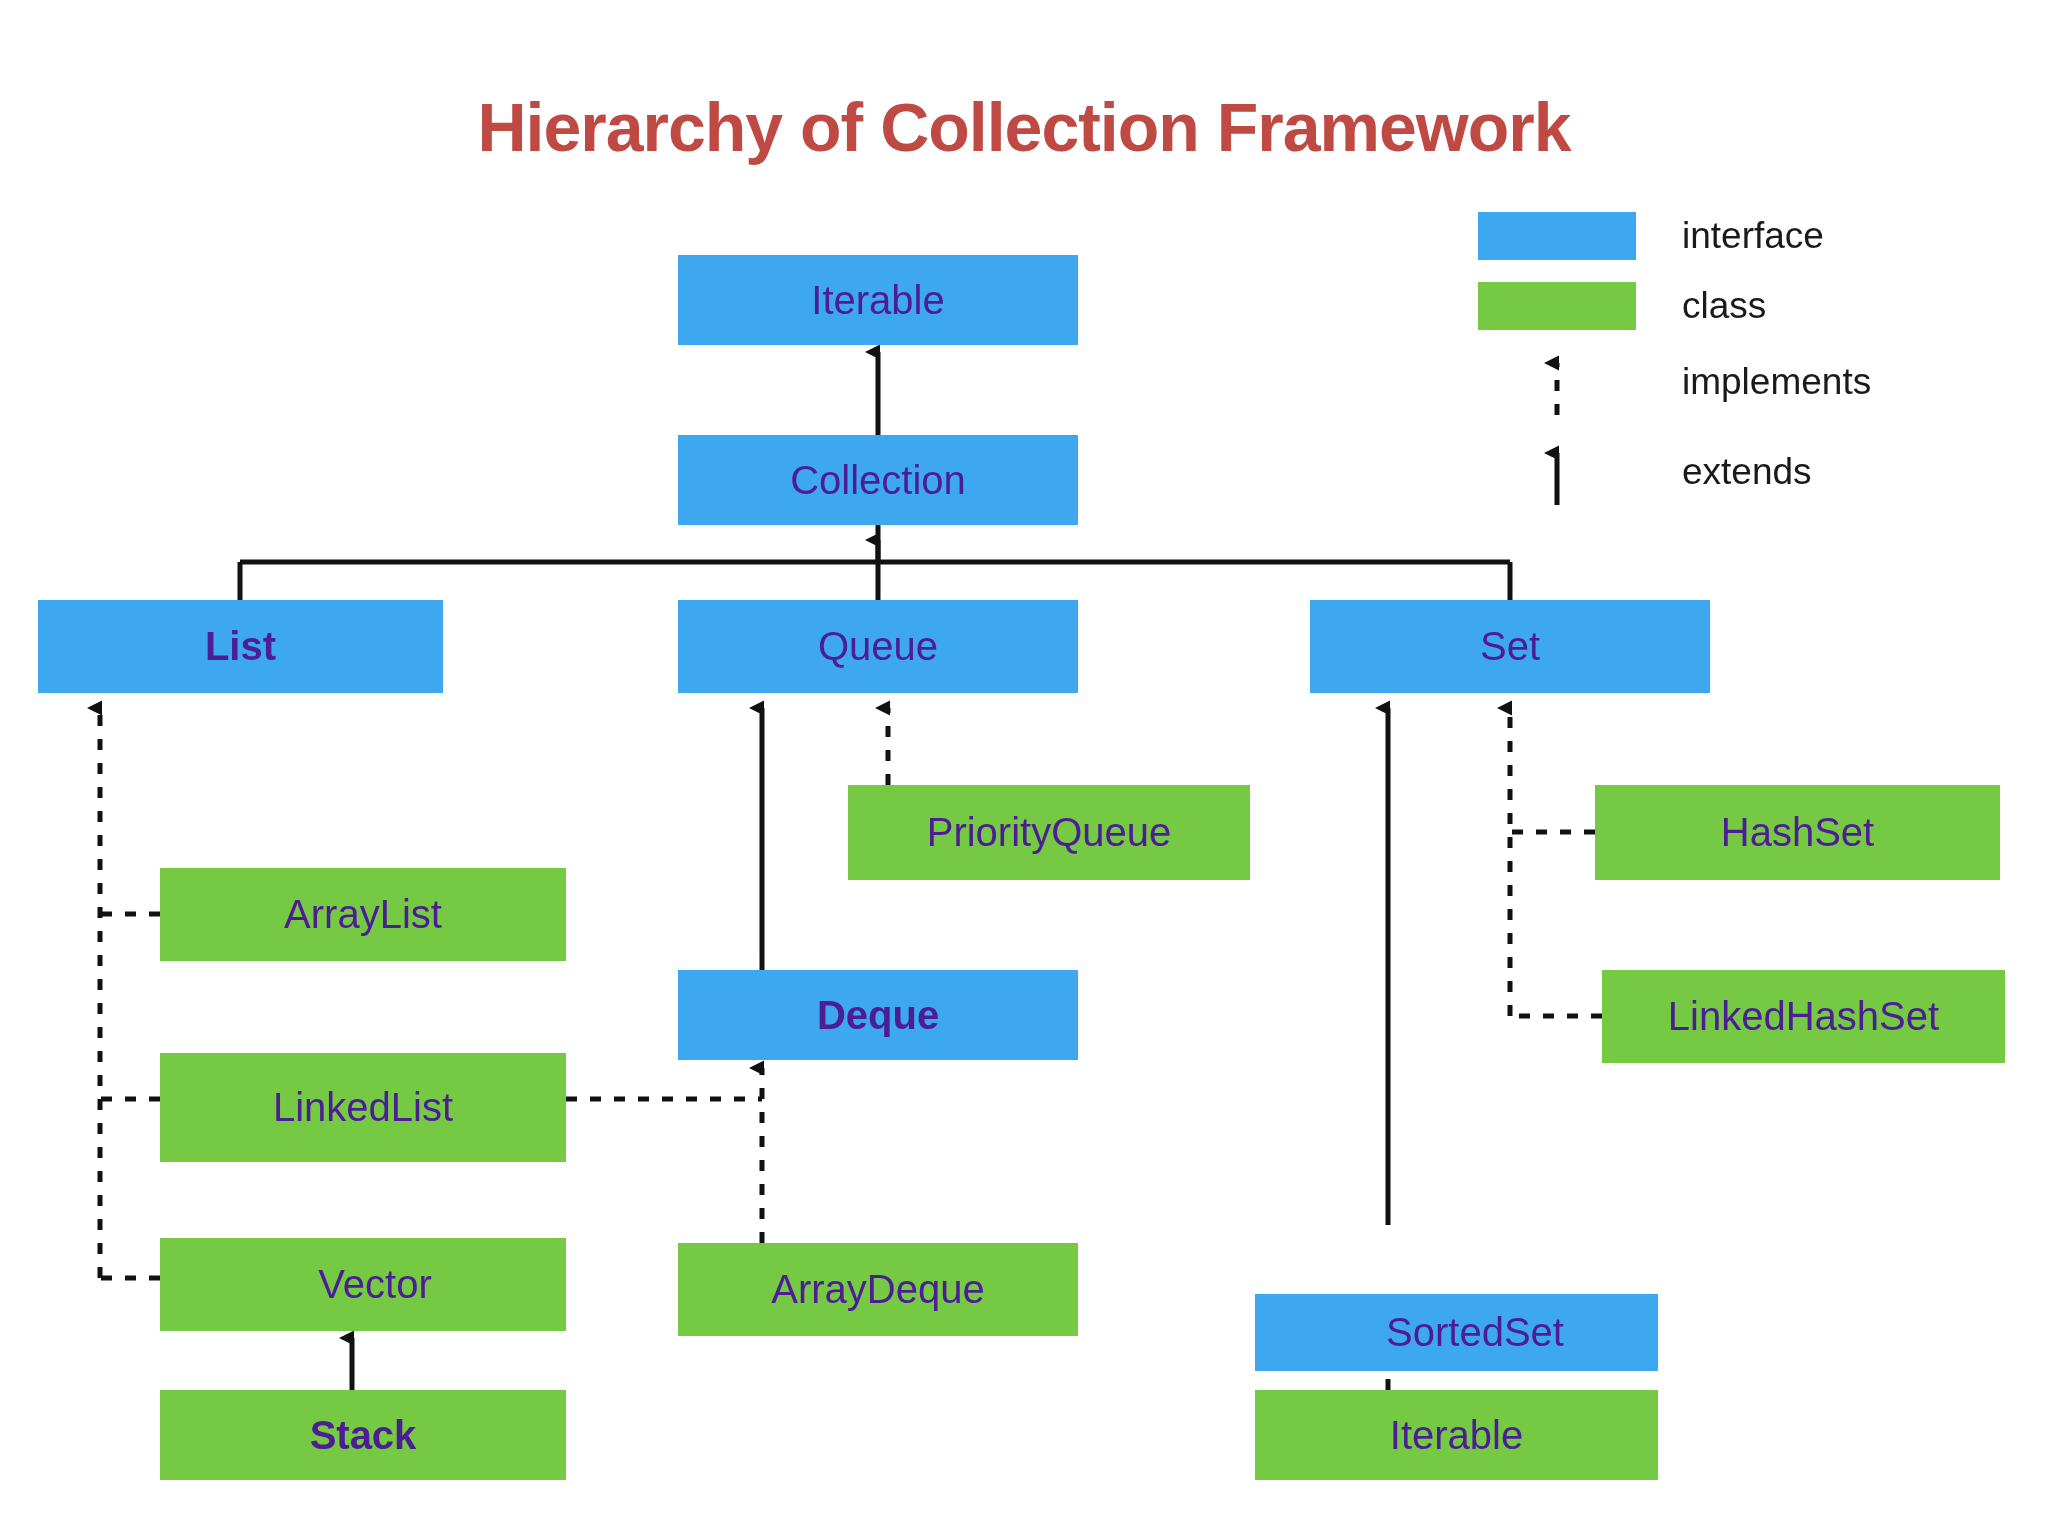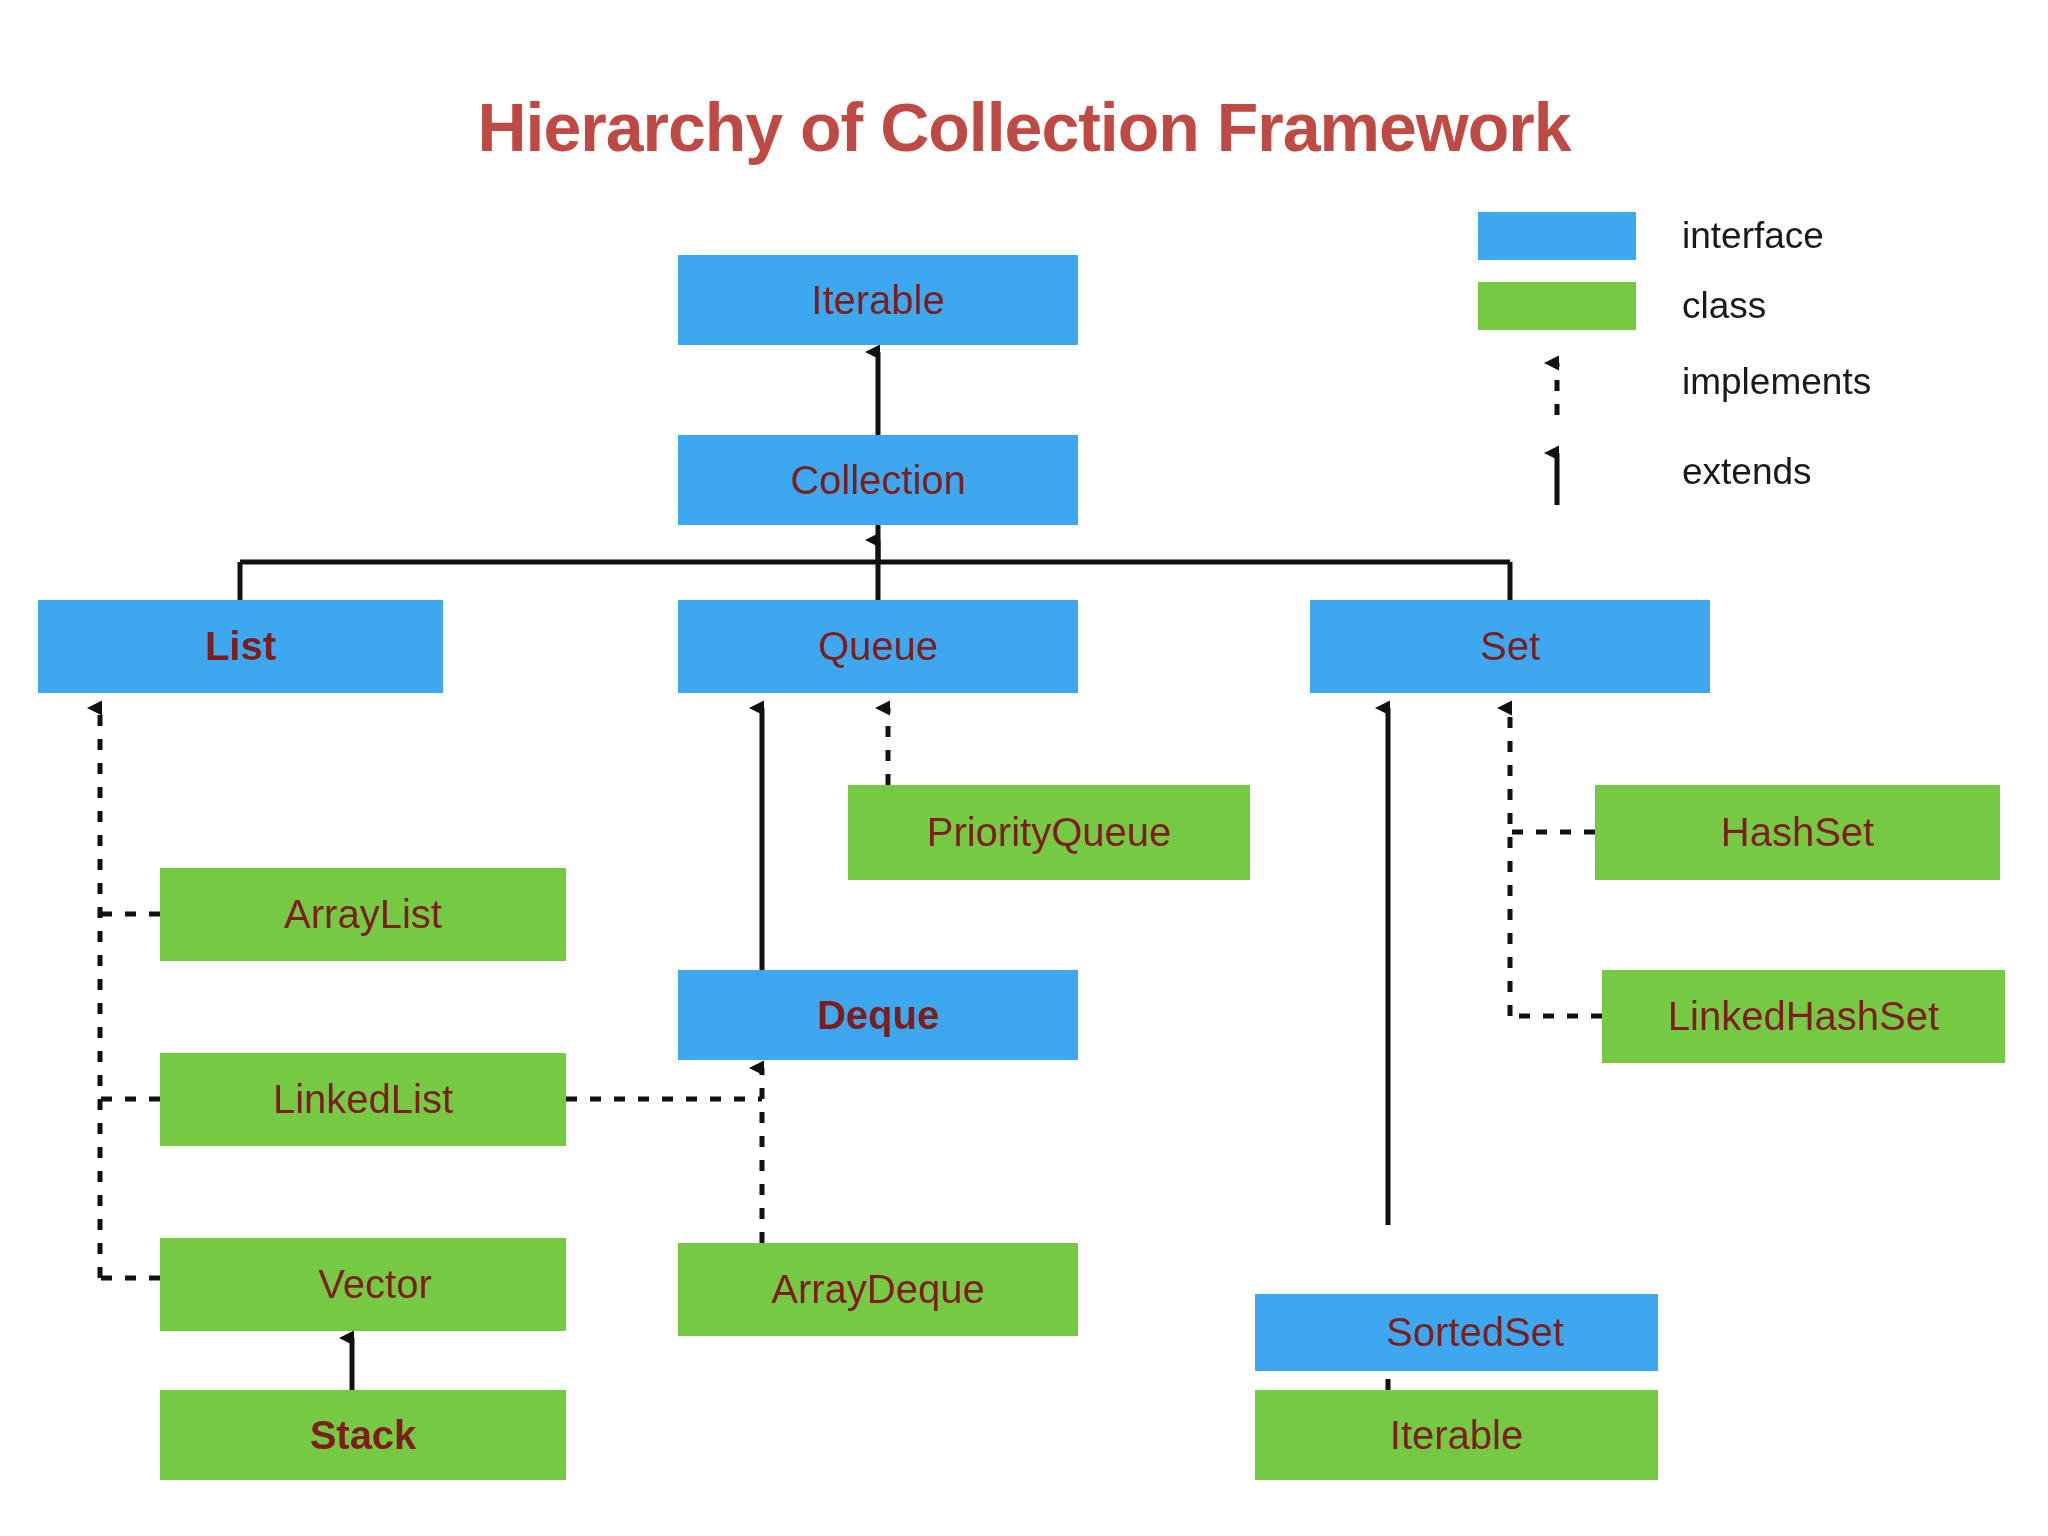--- a/index.html
+++ b/index.html
@@ -10,21 +10,21 @@
   
   .title{
     position:absolute;left:0;top:88px;width:2048px;text-align:center;
     font-size:68px;font-weight:bold;color:#bf4a44;letter-spacing:-1px;
     font-family:"Liberation Sans","DejaVu Sans",sans-serif;
   }
 
   
   .node{
     position:absolute;display:flex;align-items:center;justify-content:center;
-    color:#7f1d1d;font-size:40px;font-weight:400;
+    color:#4c1d95;font-size:40px;font-weight:400;
     font-family:"Liberation Sans","DejaVu Sans",sans-serif;
     box-sizing:border-box;white-space:nowrap;
   }
   .node.iface{background:#3da8f0;}
   .node.cls{background:#76c943;}
   .node.bold{font-weight:bold;}
 
   
   #wires{position:absolute;left:0;top:0;width:2048px;height:1536px;pointer-events:none;}
 
@@ -115,21 +115,21 @@
   <div class="node cls" style="left:160px;top:868px;width:406px;height:93px;">
       <span>ArrayList</span>
     </div>
 
   <div class="node iface bold" style="left:678px;top:970px;width:400px;height:90px;">
       <span>Deque</span>
     </div>
   <div class="node cls" style="left:1602px;top:970px;width:403px;height:93px;">
       <span>LinkedHashSet</span>
     </div>
-  <div class="node cls" style="left:160px;top:1053px;width:406px;height:93px;">
+  <div class="node cls" style="left:160px;top:1053px;width:406px;height:109px;">
       <span>LinkedList</span>
     </div>
 
   <div class="node iface" style="left:1255px;top:1294px;width:403px;height:77px;padding-left:37px;">
       <span>SortedSet</span>
     </div>
   <div class="node cls" style="left:160px;top:1238px;width:406px;height:93px;padding-left:24px;">
       <span>Vector</span>
     </div>
   <div class="node cls" style="left:678px;top:1243px;width:400px;height:93px;">

